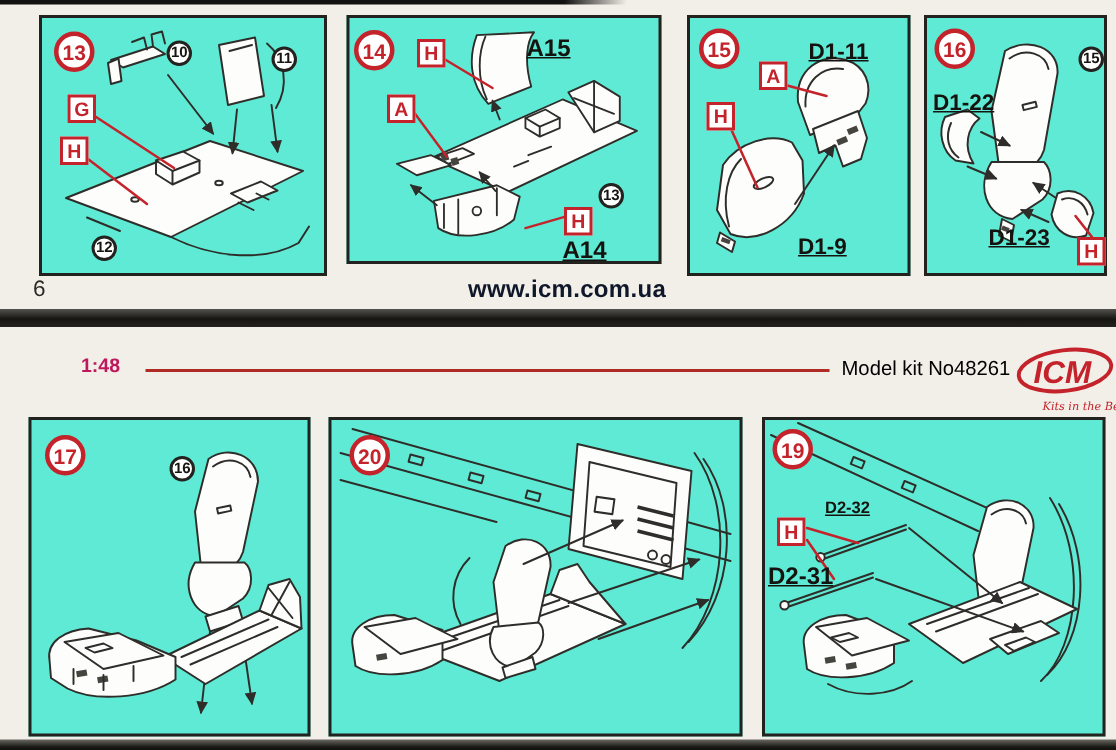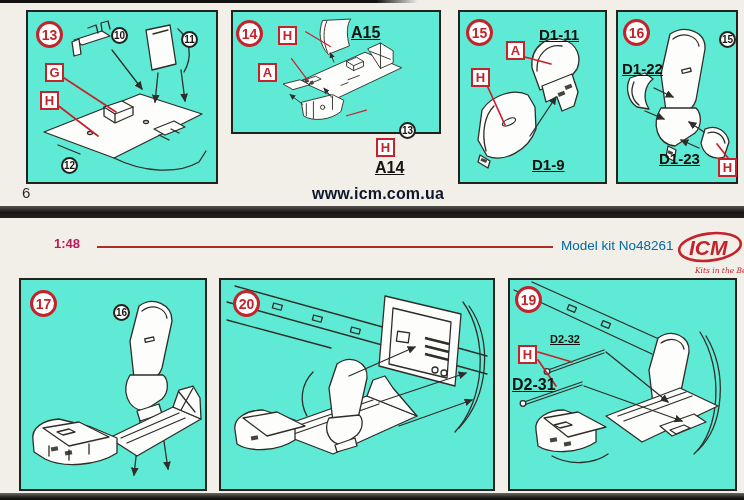--- a/index.html
+++ b/index.html
@@ -52,21 +52,21 @@
     position:absolute;left:0;top:493px;width:744px;height:7px;
     background:linear-gradient(180deg,#6a6862,#1a1915 70%,#11100d);
   }
   .page-num{position:absolute;left:22px;top:184px;font-size:15px;color:#2b2a26;}
   .site-url{
     position:absolute;left:312px;top:185px;font-size:16px;font-weight:bold;
     color:#0f172a;letter-spacing:0.2px;
   }
   .scale-label{position:absolute;left:54px;top:236px;font-size:13px;font-weight:bold;color:#be185d;}
   .scale-rule{position:absolute;left:97px;top:246px;width:456px;height:2px;background:#b02a26;}
-  .kit-label{position:absolute;left:561px;top:238px;font-size:13.5px;color:#0369a1;}
+  .kit-label{position:absolute;left:561px;top:238px;font-size:13.5px;color:#000000;}
   .logo{position:absolute;left:677px;top:229px;width:67px;height:52px;}
 </style>
 </head>
 <body>
 
 <svg width="0" height="0" style="position:absolute" aria-hidden="true">
   <defs>
     <marker id="ah" markerWidth="8" markerHeight="8" refX="5.6" refY="3" orient="auto">
       <path d="M0,0 L6.5,3 L0,6 Z" fill="#2e2d29"></path>
     </marker>
@@ -99,21 +99,21 @@
     <line class="red" x1="28" y1="92" x2="70" y2="124"></line>
   </svg>
   <div class="badge-step" style="left:8px;top:9px">13</div>
   <div class="badge-ref" style="left:83px;top:15px">10</div>
   <div class="badge-ref" style="left:153px;top:19px">11</div>
   <div class="badge-ref" style="left:33px;top:145px">12</div>
   <div class="letter-box" style="left:17px;top:51px">G</div>
   <div class="letter-box" style="left:12px;top:79px">H</div>
 </section>
 
-<section class="panel" style="left:231px;top:10px;width:210px;height:124px">
+<section class="panel" style="left:231px;top:10px;width:210px;height:166px">
   <svg class="art" viewBox="0 0 206 170">
     <path class="pw" d="M84,12 C78,28 79,46 92,60 L122,48 C117,30 119,16 124,10 Z"></path>
     <path class="ln" d="M91,57 C84,42 85,24 90,13"></path>
     <line class="ln" x1="100" y1="71" x2="95" y2="58" marker-end="url(#ah)"></line>
     <path class="pw" d="M52,98 L144,57 L196,79 L105,122 Z"></path>
     <path class="pw" d="M148,52 L166,44 L184,55 L184,72 L166,80 Z"></path>
     <path class="ln" d="M166,44 L166,80 M152,56 L180,67"></path>
     <path class="pw" d="M118,70 L132,64 L142,70 L128,76 Z"></path>
     <path class="ln" d="M118,70 L118,77 L128,83 L128,76 M142,70 L142,77 L128,83"></path>
     <path class="ln" d="M120,96 L136,90 M110,104 L120,100"></path>

